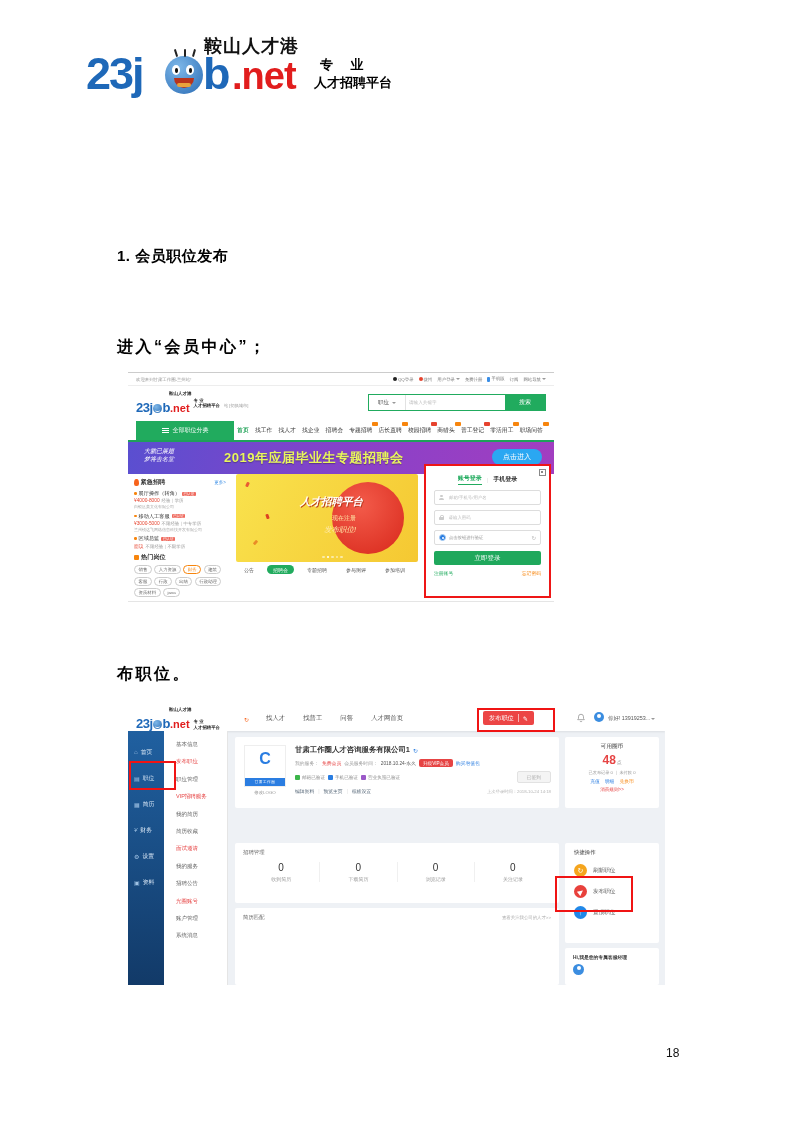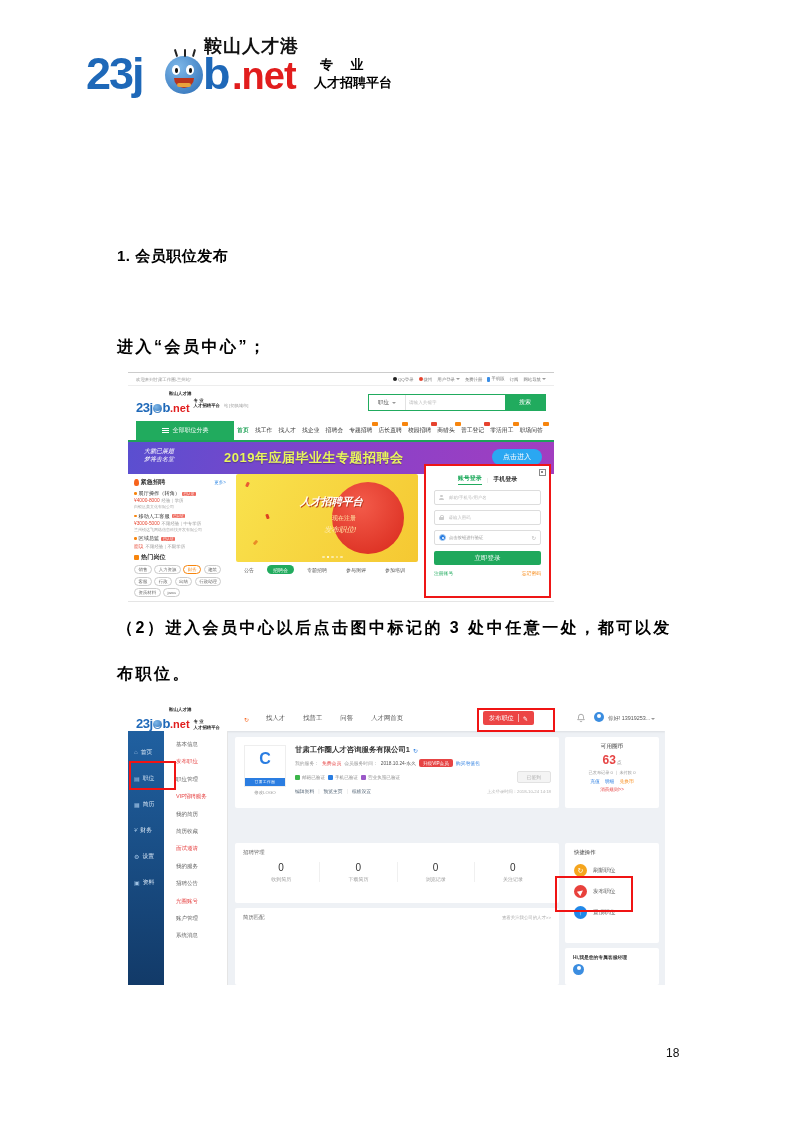--- a/index.html
+++ b/index.html
@@ -235,21 +235,20 @@
     </span>
     <span class="bl-b">b</span>
     <span class="bl-net">.net</span>
     <span class="bl-cn">鞍山人才港</span>
     <span class="bl-t1">专 业</span>
     <span class="bl-t2">人才招聘平台</span>
   </div>
 
   <div class="sub">1. 会员职位发布</div>
   <p class="para p1b">进入“会员中心”；</p>
-  <p class="para p2a">（2）进入会员中心以后点击图中标记的 3 处中任意一处，都可以发</p>
   <p class="para p2b">布职位。</p>
   <div class="pagenum">18</div>
 
   <div class="shot1">
 
     <div class="s1-topbar">
       <span class="s1-welcome">欢迎来到甘肃工作圈-兰州站!</span>
       <span class="s1-toplinks">
         <span><i class="dot qq"></i><span>QQ登录</span></span>
         <span><i class="dot wb"></i><span>微博</span></span>
@@ -542,21 +541,21 @@
           <span>预览主页</span>
             <i class="lsep">|</i>
           <span>模板设置</span>
           <span class="clast">上次登录时间：2018-10-24 14:18</span>
         </div>
       </div>
     </div>
 
     <div class="card s2-coins">
       <div class="coin-title">可用圈币</div>
-      <div class="coin-val"><span class="v">63</span><span class="u">点</span></div>
+      <div class="coin-val"><span class="v">48</span><span class="u">点</span></div>
       <div class="coin-rec">
         <span>已发布记录 0</span>
         <span>｜</span>
         <span>未付款 0</span>
       </div>
       <div class="coin-links">
         <span class="bl">充值</span>
         <span class="bl">明细</span>
         <span class="orx">兑换币</span>
       </div>

